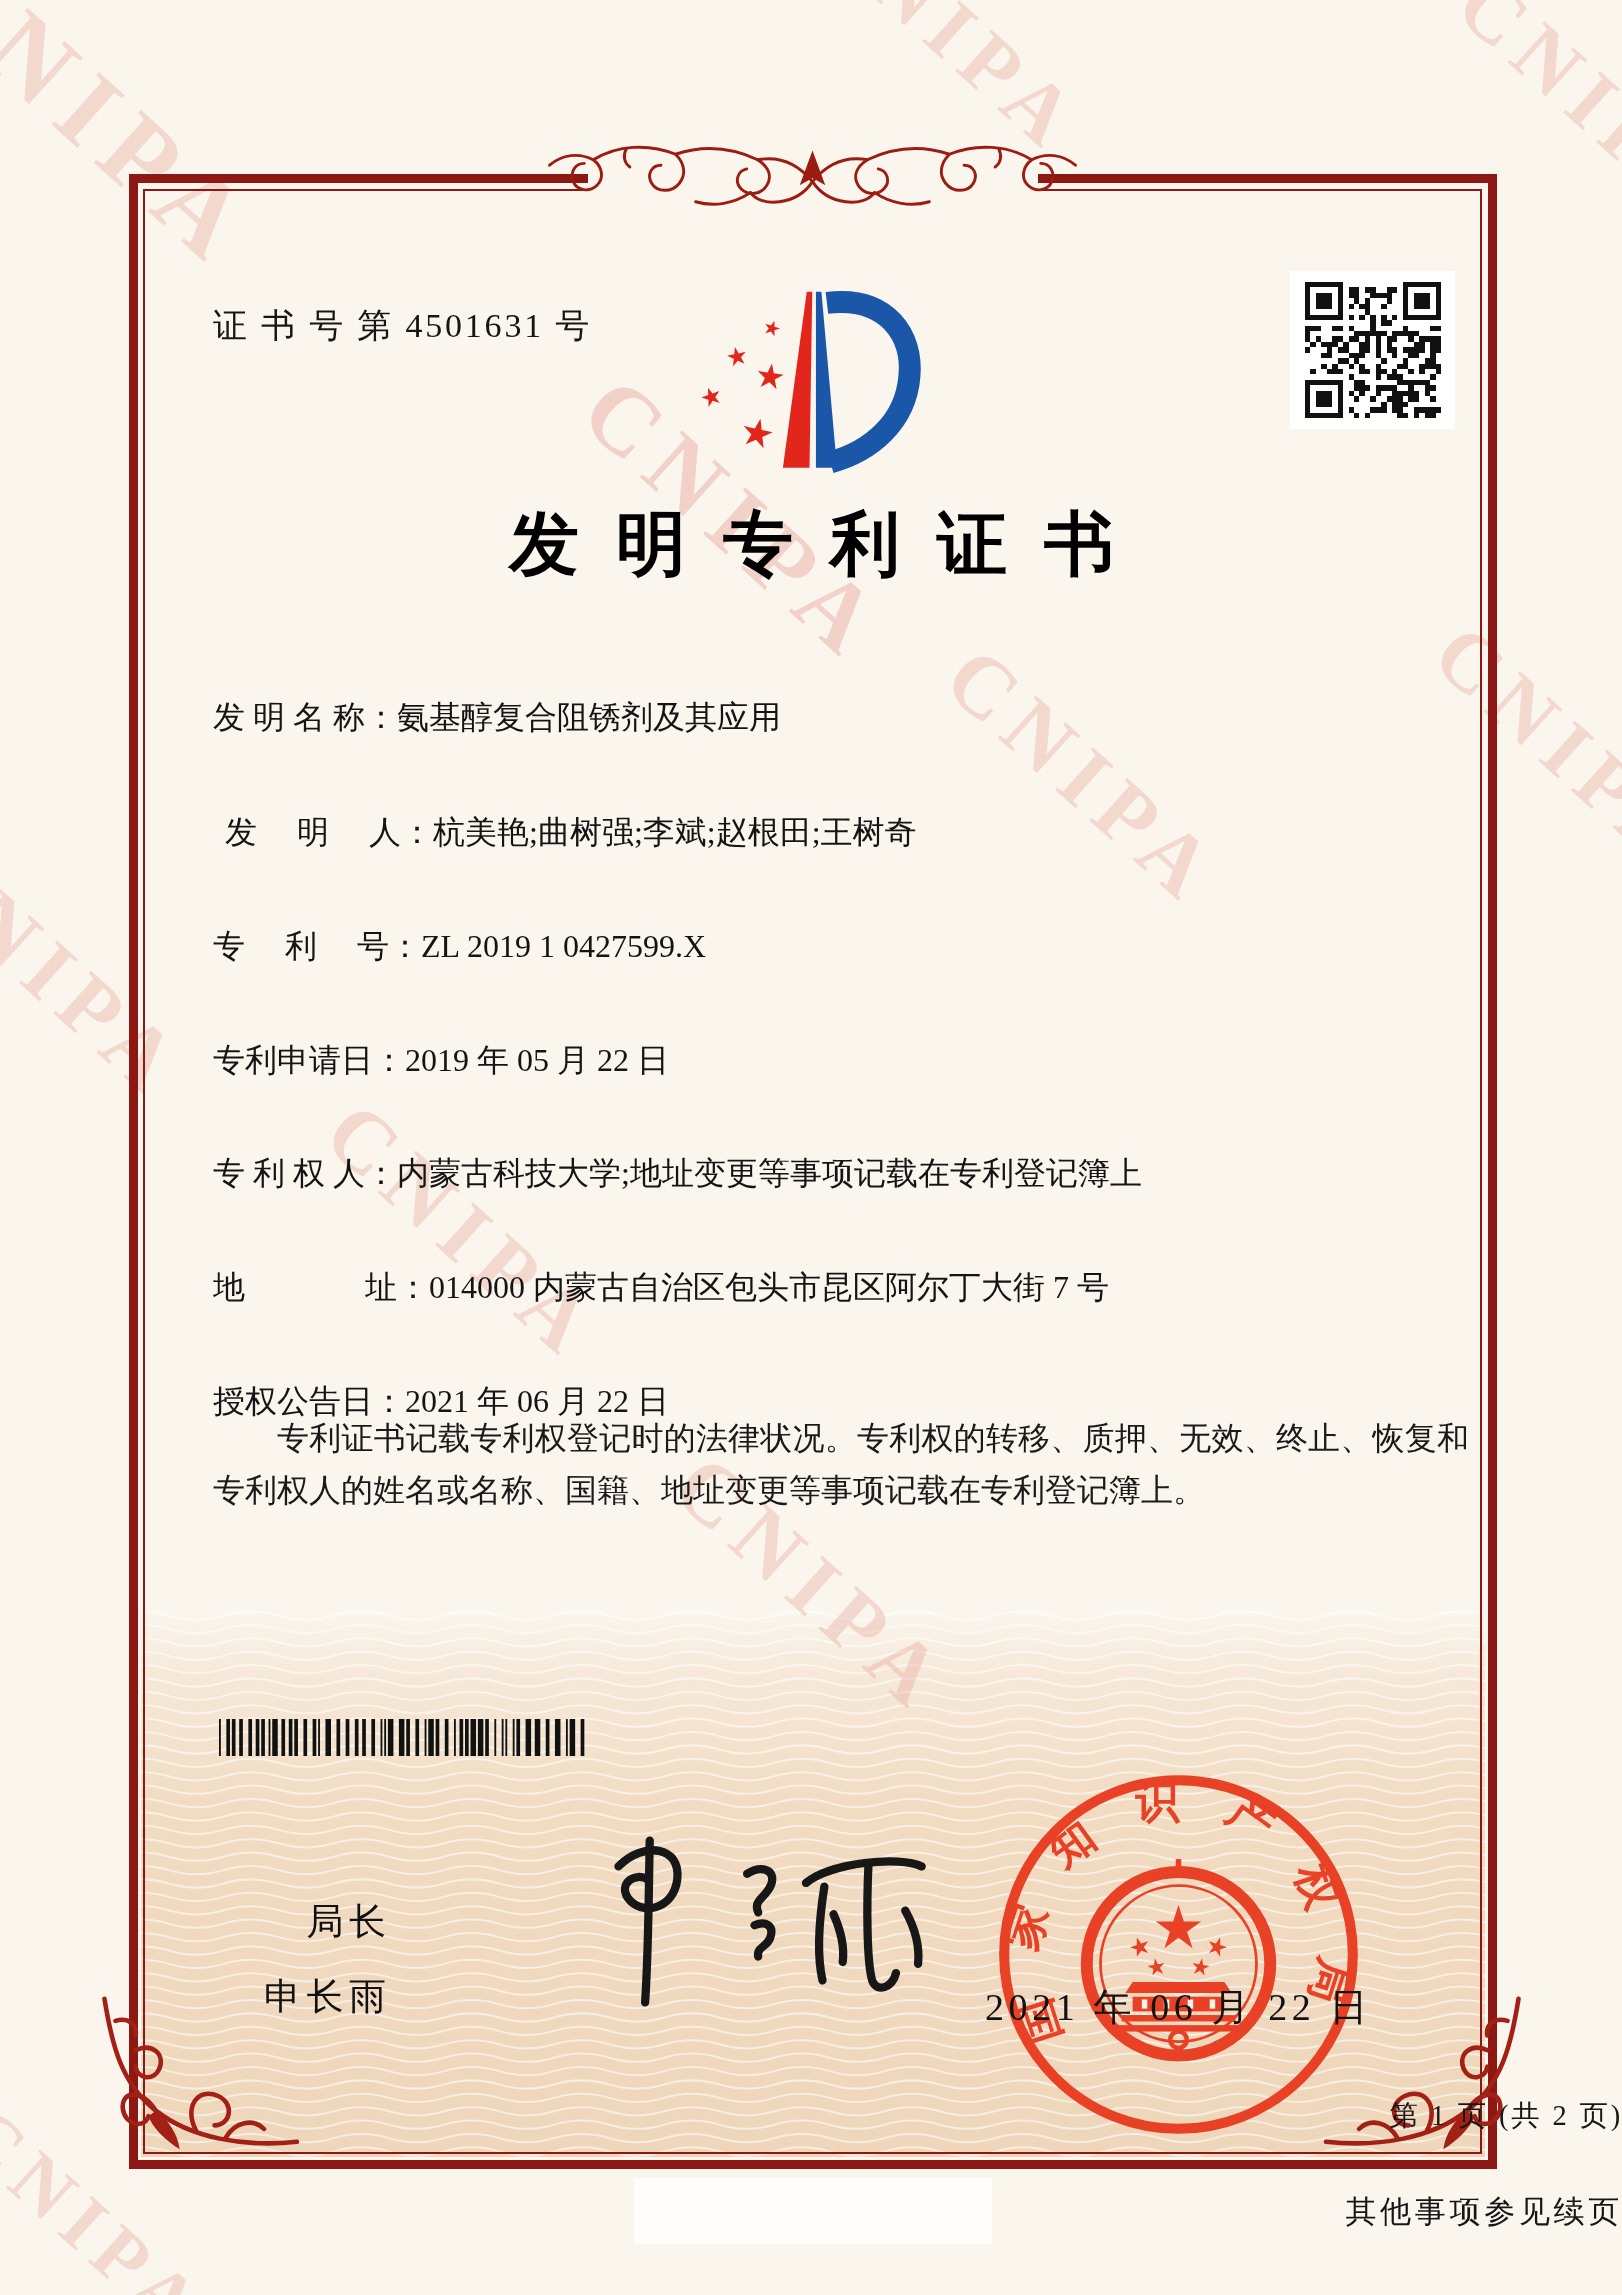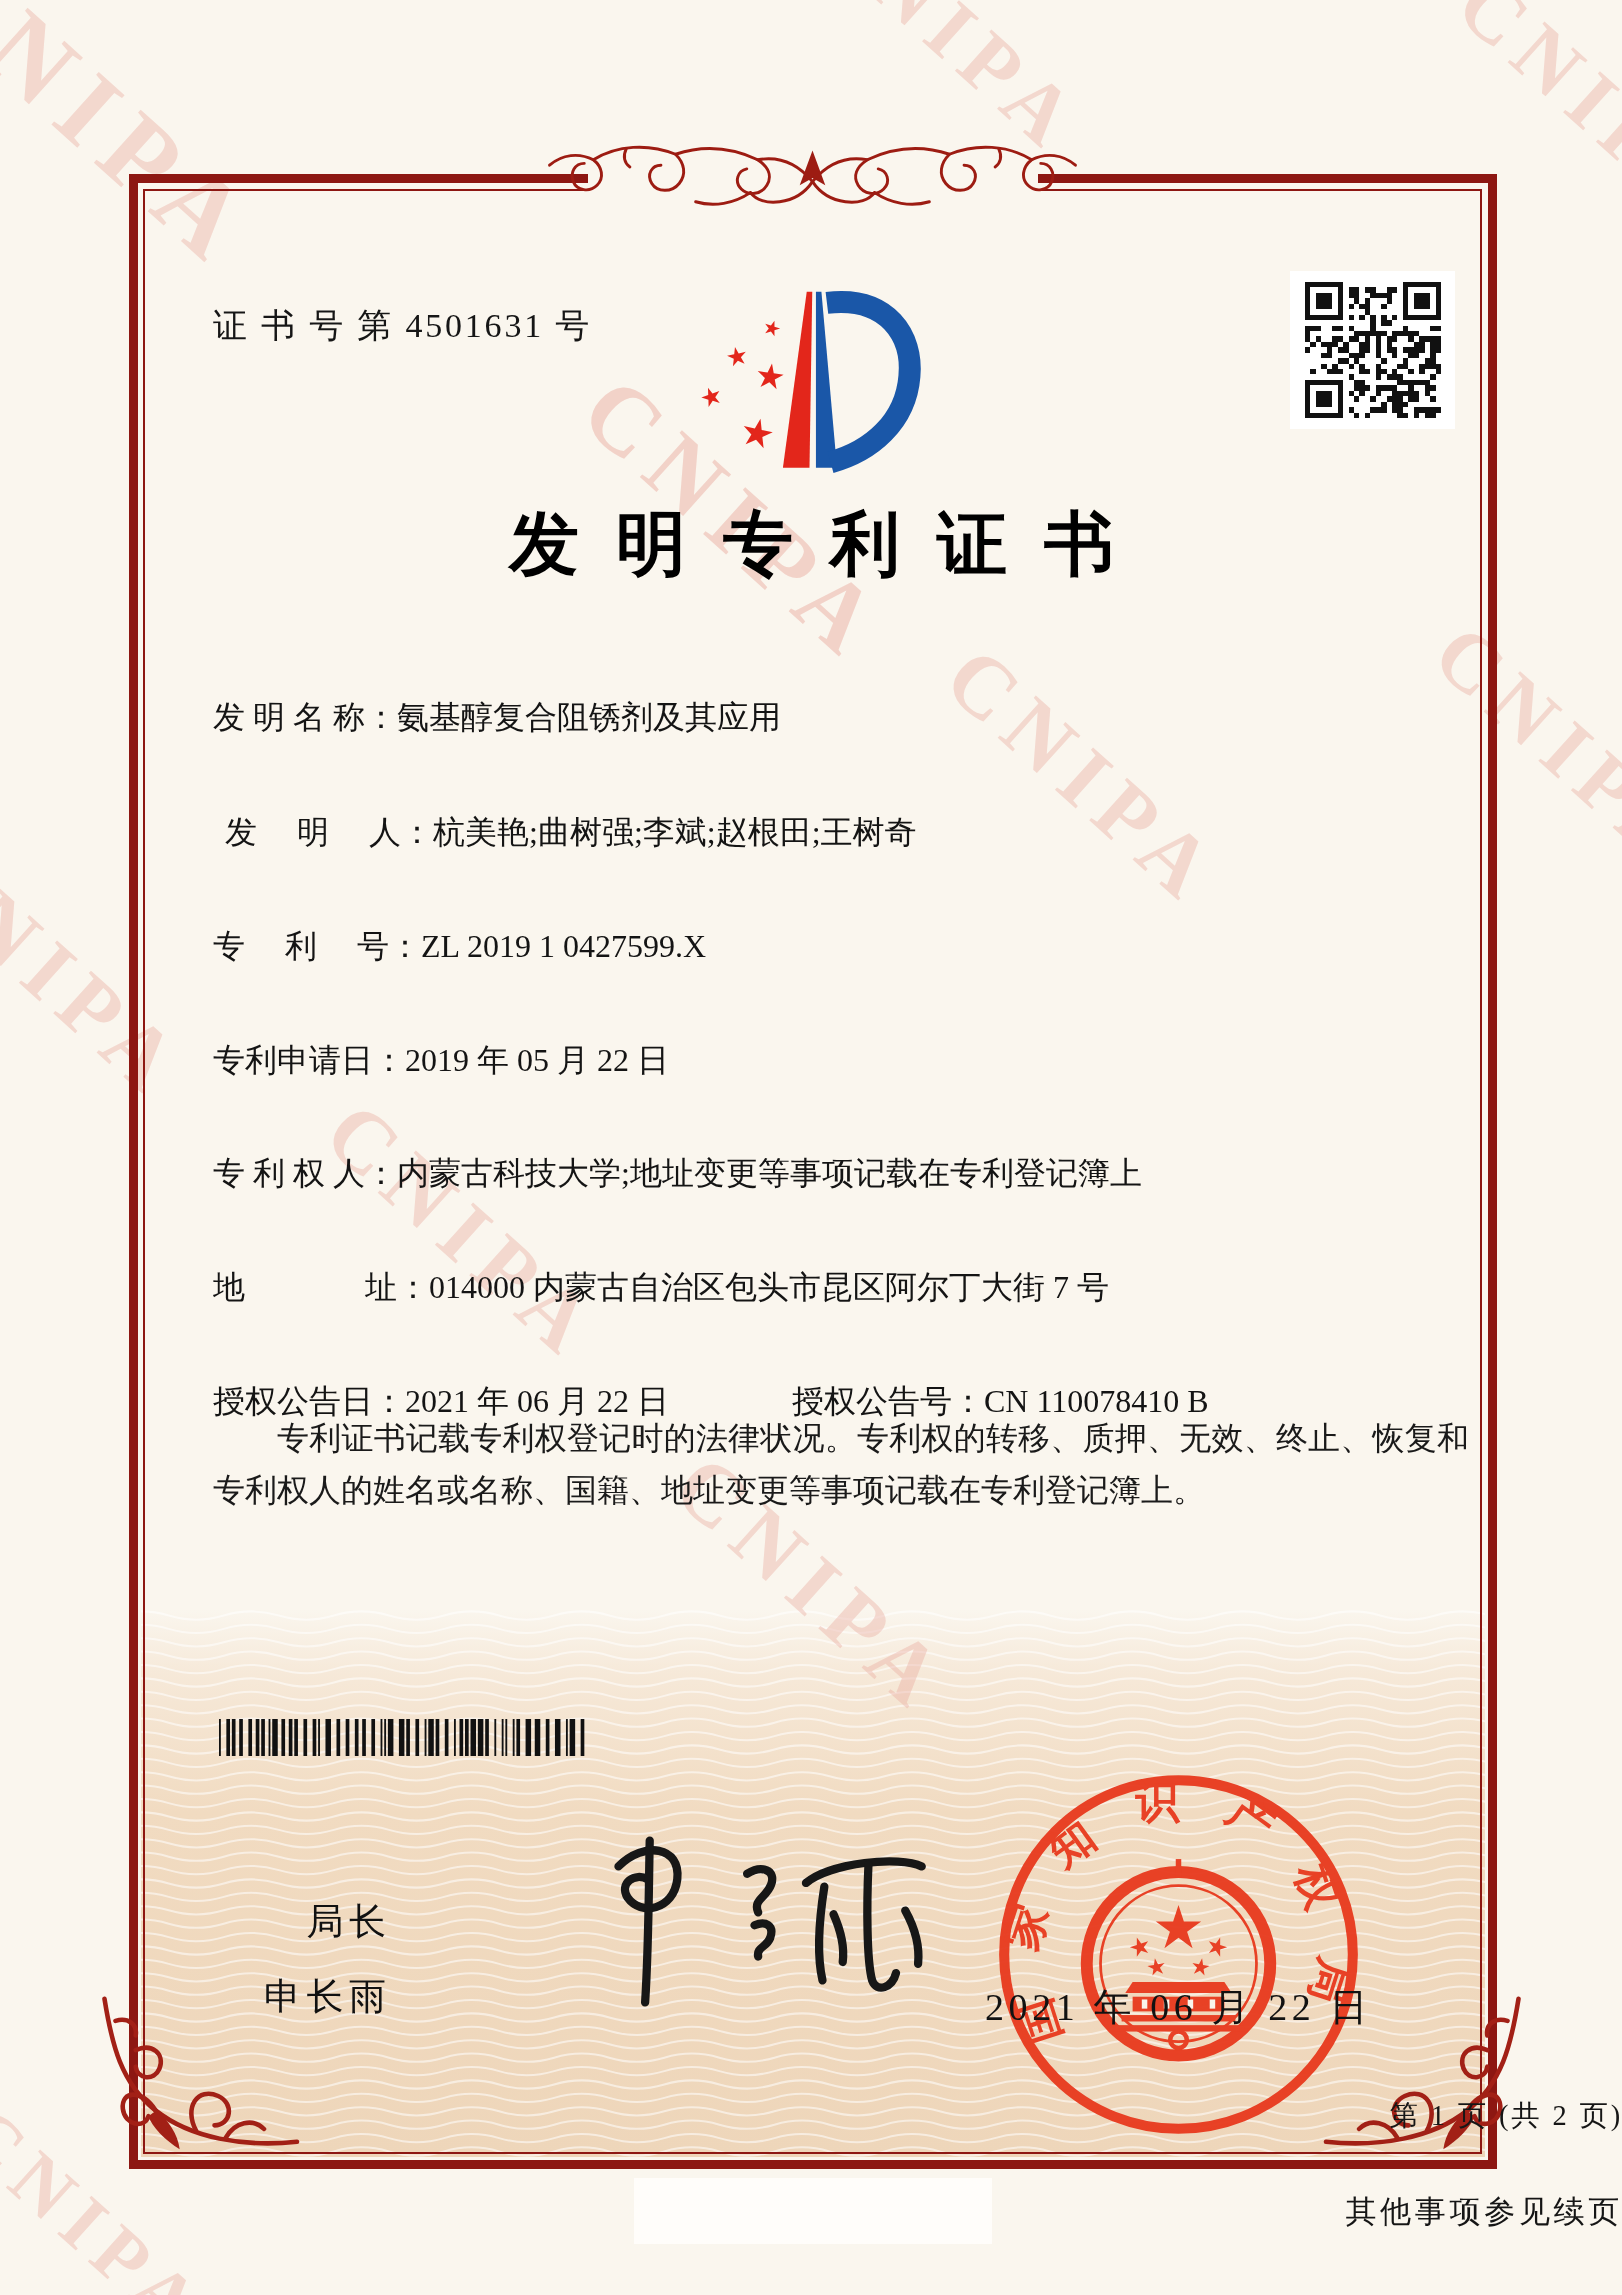--- a/index.html
+++ b/index.html
@@ -417,21 +417,20 @@
 
   <div class="title">发明专利证书</div>
 
   <div class="row r0"><span class="label">发 明 名 称：</span><span class="value">氨基醇复合阻锈剂及其应用</span></div>
   <div class="row r1"><span class="label">发     明     人：</span><span class="value">杭美艳;曲树强;李斌;赵根田;王树奇</span></div>
   <div class="row r2"><span class="label">专     利     号：</span><span class="value">ZL 2019 1 0427599.X</span></div>
   <div class="row r3"><span class="label">专利申请日：</span><span class="value">2019 年 05 月 22 日</span></div>
   <div class="row r4"><span class="label">专 利 权 人：</span><span class="value">内蒙古科技大学;地址变更等事项记载在专利登记簿上</span></div>
   <div class="row r5"><span class="label">地               址：</span><span class="value">014000 内蒙古自治区包头市昆区阿尔丁大街 7 号</span></div>
   <div class="row r6"><span class="label">授权公告日：</span><span class="value">2021 年 06 月 22 日</span></div>
-  <div class="grant-no"><span class="label">授权公告号：</span><span class="value">CN 110078410 B</span></div>
 
   <div class="body-text">
     <p>专利证书记载专利权登记时的法律状况。专利权的转移、质押、无效、终止、恢复和专利权人的姓名或名称、国籍、地址变更等事项记载在专利登记簿上。</p>
   </div>
 
   <svg class="barcode" id="barcode-svg" viewBox="0 0 402 40" preserveAspectRatio="none">
       <rect x="0" y="0" width="2" height="40" fill="#111"></rect>
       <rect x="8" y="0" width="4" height="40" fill="#111"></rect>
       <rect x="14" y="0" width="4" height="40" fill="#111"></rect>
       <rect x="22" y="0" width="4" height="40" fill="#111"></rect>

